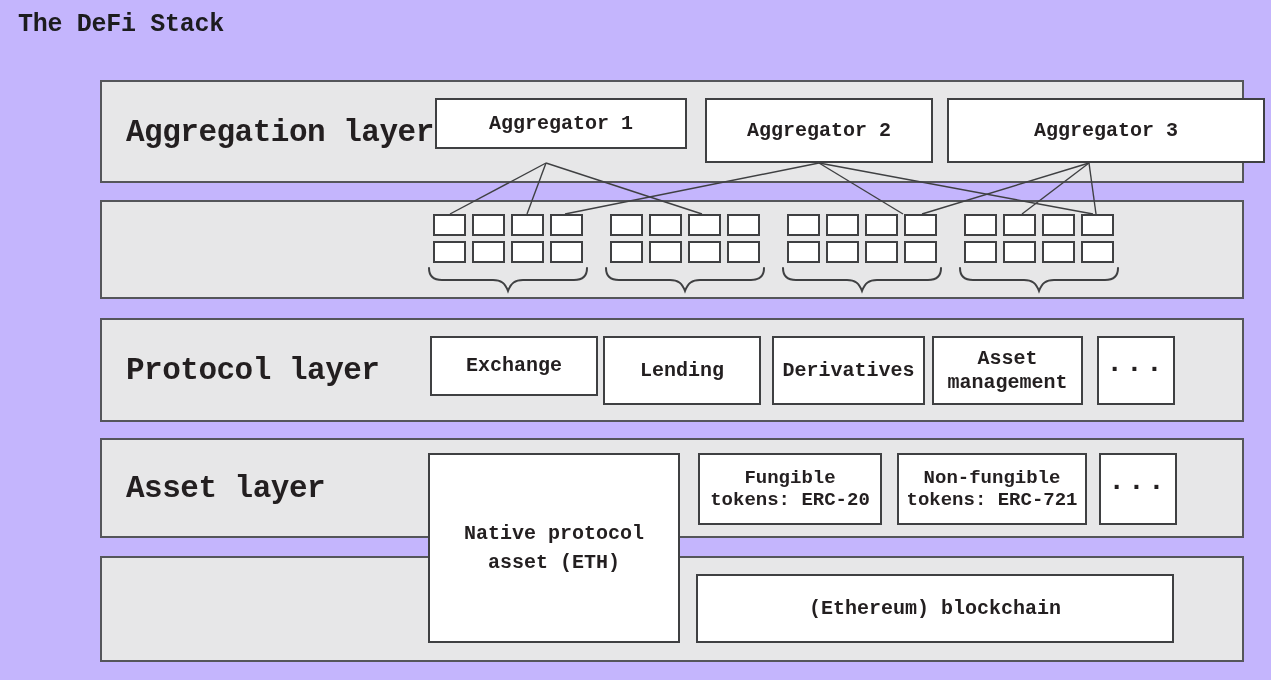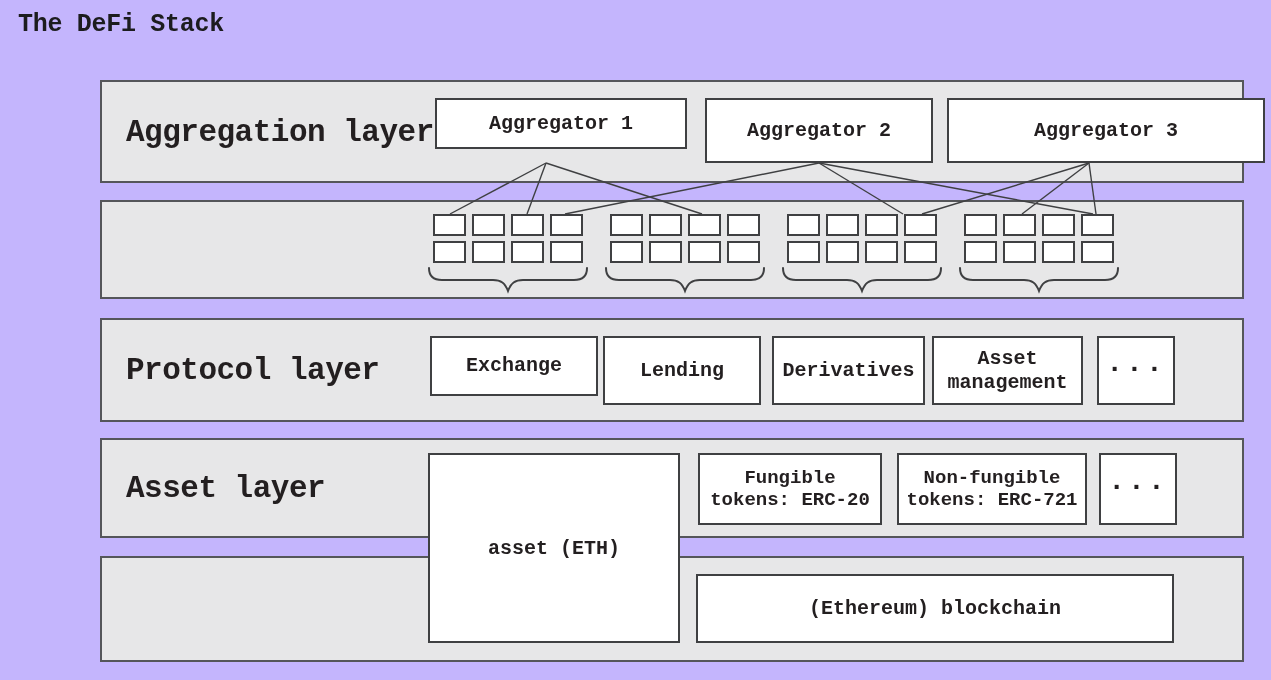--- a/index.html
+++ b/index.html
@@ -156,20 +156,21 @@
     </div>
   </div>
 
   <div class="band" style="top:556px;height:106px;">
     <div class="wbox fs20" style="left:594px;top:16px;width:478px;height:69px;">
       <span class="ln">(Ethereum) blockchain</span>
     </div>
   </div>
 
   <div class="wbox native" style="left:428px;top:453px;width:252px;height:190px;">
+    <span class="ln">Native protocol</span>
     <span class="ln">asset (ETH)</span>
   </div>
 
   <svg class="overlay" width="1271" height="680">
     <g stroke="#3f4042" stroke-width="1.4">
       <line x1="546" y1="163" x2="450" y2="214"></line>
       <line x1="546" y1="163" x2="527" y2="214"></line>
       <line x1="546" y1="163" x2="702" y2="214"></line>
       <line x1="819" y1="163" x2="565" y2="214"></line>
       <line x1="819" y1="163" x2="903" y2="214"></line>

